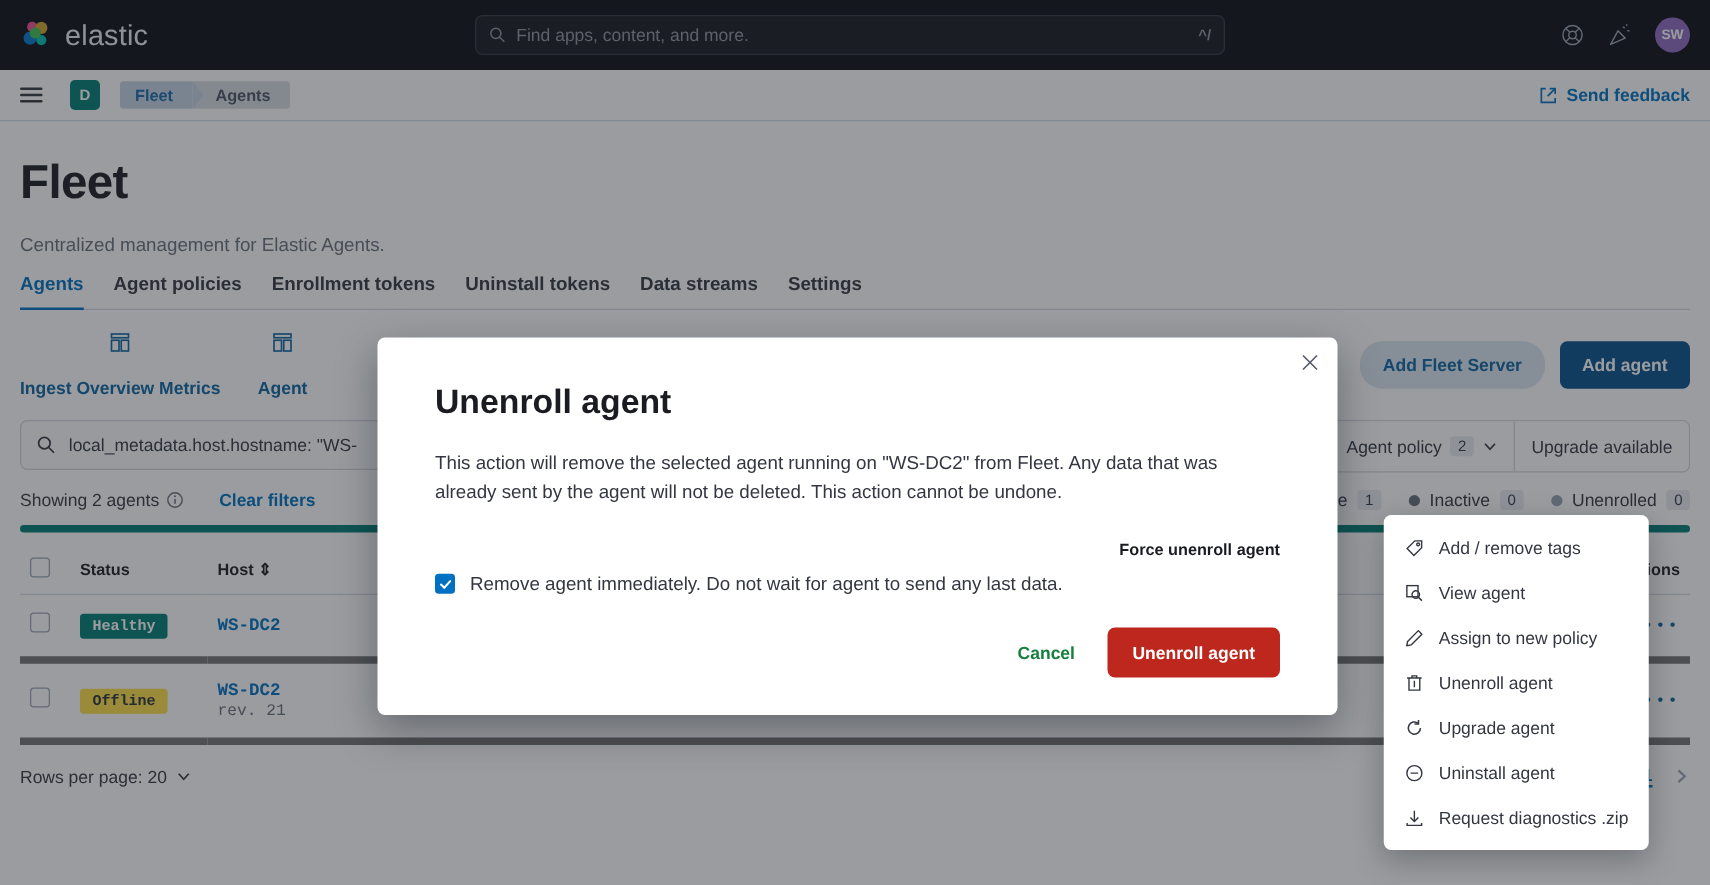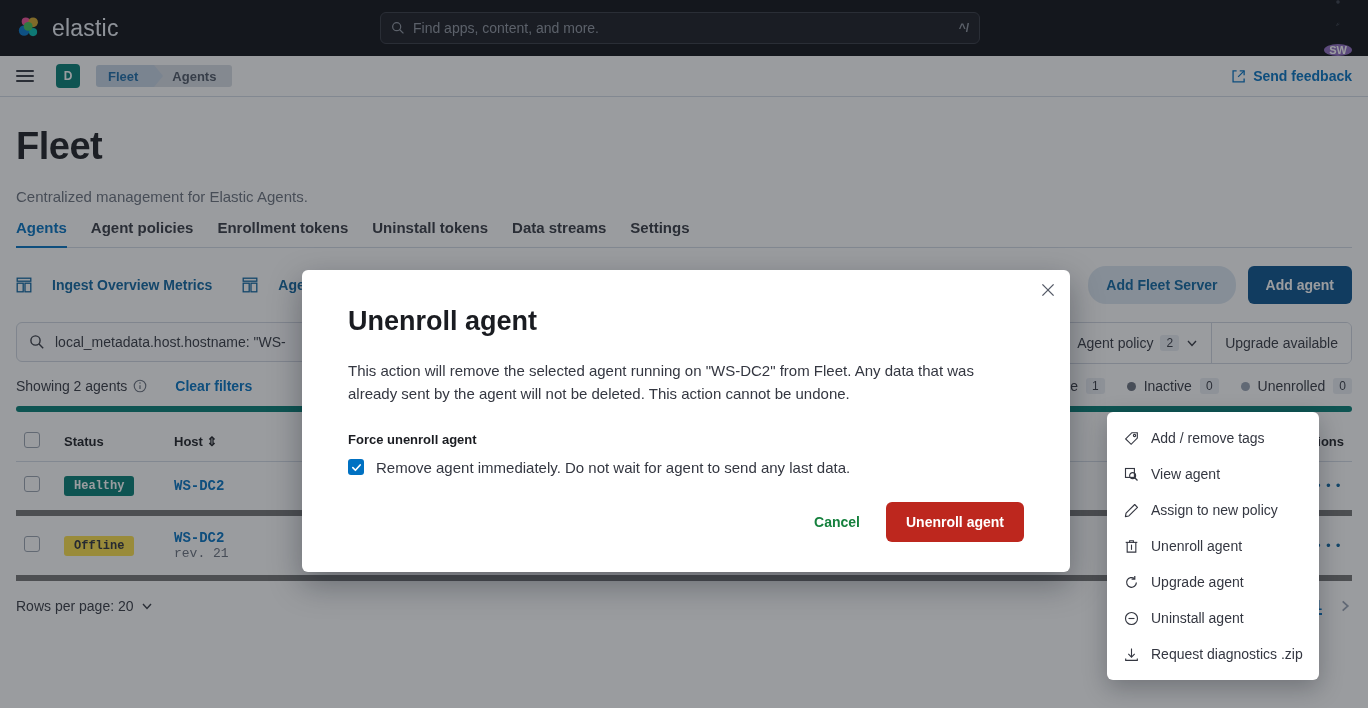--- a/index.html
+++ b/index.html
@@ -21,21 +21,21 @@
   .brand-name { color: #e9edf3; font-size: 23px; letter-spacing: .2px; }
   .topsearch {
     position: absolute; left: 380px; top: 12px; width: 600px; height: 32px;
     background: #16181f; border: 1px solid #343741; border-radius: 6px;
     display: flex; align-items: center; padding: 0 10px; gap: 8px;
   }
   .topsearch .ph { color: #8e949f; font-size: 14px; flex: 1; }
   .topsearch .kbd { color: #8e949f; font-size: 12px; font-weight: bold; }
   .topright {
     position: absolute; right: 16px; top: 0; height: 56px;
-    display: flex; align-items: center; gap: 18px; flex-direction: column;
+    display: flex; align-items: center; gap: 18px;
   }
   .avatar-sw {
     width: 28px; height: 28px; border-radius: 50%;
     background: #8e6bbf; color: #fff; font-size: 11px; font-weight: bold;
     display: flex; align-items: center; justify-content: center;
   }
 
   
   .crumbbar {
     position: absolute; top: 56px; left: 0; width: 1368px; height: 41px;
@@ -74,21 +74,21 @@
 
   .tabs { margin-top: 14px; display: flex; gap: 24px; border-bottom: 1px solid #d3dae6; }
   .tab {
     font-size: 15px; font-weight: bold; color: #343741; padding-bottom: 10px;
     cursor: pointer; border-bottom: 2px solid transparent; margin-bottom: -1px;
   }
   .tab.active { color: #0071c2; border-bottom-color: #0071c2; }
 
   
   .actionrow { margin-top: 18px; display: flex; align-items: center; }
-  .dashlink { display: flex; align-items: center; gap: 20px; color: #0b64a0; font-size: 14px; font-weight: bold; cursor: pointer; margin-right: 30px; }
+  .dashlink { display: flex; align-items: center; gap: 20px; color: #0b64a0; font-size: 14px; font-weight: bold; cursor: pointer; margin-right: 30px; flex-direction: column; }
   .spacer { flex: 1; }
   .btn {
     height: 38px; padding: 0 18px; border-radius: 6px; font-size: 14px;
     font-weight: bold; display: flex; align-items: center; cursor: pointer; border: none;
     font-family: "Liberation Sans", sans-serif;
   }
   .btn-secondary { background: #dbe6f1; color: #0b64a0; margin-right: 12px; border-radius: 18px; }
   .btn-primary { background: #07508c; color: #fff; }
 
   
@@ -143,21 +143,21 @@
   
   .modal {
     position: absolute; left: 302px; top: 270px; width: 768px;
     background: #fff; border-radius: 6px; z-index: 30;
     box-shadow: 0 12px 32px rgba(10,15,25,0.35);
     padding: 24px;
   }
   .modal-close { position: absolute; right: 14px; top: 12px; cursor: pointer; color: #535966; font-size: 16px; }
   .modal-title { font-size: 27px; font-weight: bold; color: #1a1c21; margin: 12px 0 0 22px; }
   .modal-body { margin: 22px 22px 0 22px; font-size: 15px; line-height: 1.55; color: #343741; }
-  .modal-label { margin: 26px 22px 0 22px; font-size: 13px; font-weight: bold; color: #1a1c21; }
+  .modal-label { margin: 26px 22px 0 22px; font-size: 13px; font-weight: bold; color: #1a1c21; text-align: right; }
   .modal-check { margin: 12px 22px 0 22px; display: flex; align-items: center; gap: 12px; }
   .cbx-checked {
     width: 16px; height: 16px; border-radius: 3px; background: #0071c2;
     display: flex; align-items: center; justify-content: center;
   }
   .modal-check span { font-size: 15px; color: #343741; }
   .modal-footer { margin: 26px 22px 6px 22px; display: flex; align-items: center; justify-content: flex-end; gap: 26px; }
   .link-cancel { color: #15803d; font-size: 14px; font-weight: bold; cursor: pointer; }
   .btn-danger { background: #bd271e; color: #fff; height: 40px; padding: 0 20px; border-radius: 6px; font-size: 14px; font-weight: bold; display: flex; align-items: center; cursor: pointer; border: none; font-family: "Liberation Sans", sans-serif; }
 

